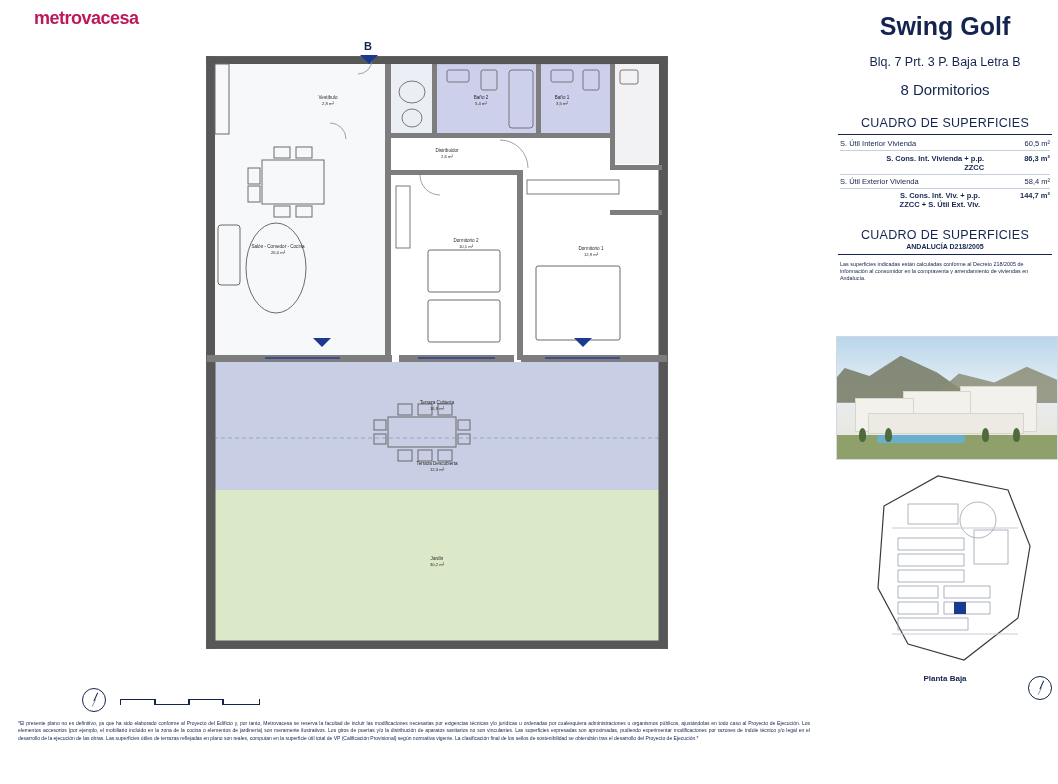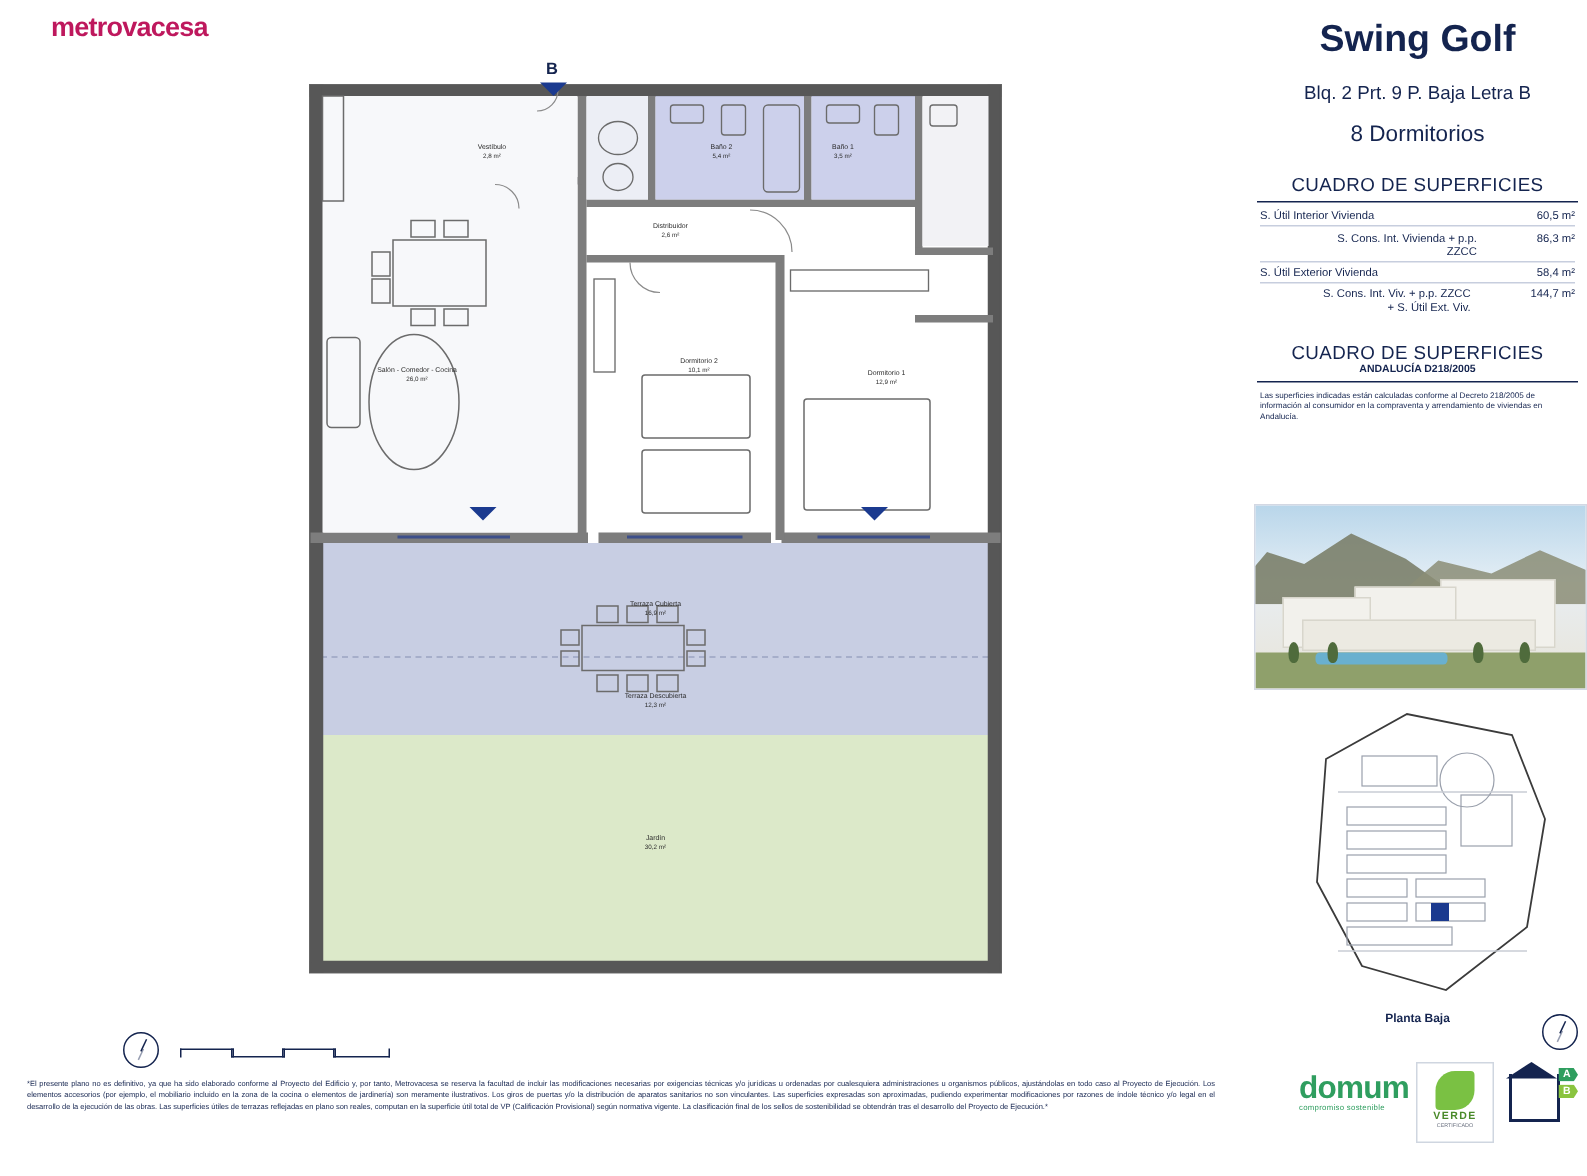--- a/index.html
+++ b/index.html
@@ -86,21 +86,21 @@
     justify-content: space-between;
     align-items: baseline;
     font-size: 7.5px;
     padding: 2.2px 0;
     border-bottom: .6px solid #c7cede;
     color: #14244f;
   }
   .row.last { border-bottom: none; }
   .row .lab { text-align: right; }
   .row .val { text-align: right; white-space: nowrap; }
-  .row.bold .lab, .row.bold .val { font-weight: normal; padding-left: 40px; }
+  .row.bold .lab, .row.bold .val { font-weight: bold; padding-left: 40px; }
   .legal {
     margin: 6px 8px 0 8px;
     font-size: 5.4px;
     line-height: 1.35;
     color: #14244f;
     text-align: left;
   }
   
   .photo {
     position: absolute;
@@ -487,21 +487,21 @@
       <div class="seg s2"></div>
       <div class="seg s3"></div>
       <div class="seg s4"></div>
   </div>
 
   <div class="bottom-legal">*El presente plano no es definitivo, ya que ha sido elaborado conforme al Proyecto del Edificio y, por tanto, Metrovacesa se reserva la facultad de incluir las modificaciones necesarias por exigencias técnicas y/o jurídicas u ordenadas por cualesquiera administraciones u organismos públicos, ajustándolas en todo caso al Proyecto de Ejecución. Los elementos accesorios (por ejemplo, el mobiliario incluido en la zona de la cocina o elementos de jardinería) son meramente ilustrativos. Los giros de puertas y/o la distribución de aparatos sanitarios no son vinculantes. Las superficies expresadas son aproximadas, pudiendo experimentar modificaciones por razones de índole técnico y/o legal en el desarrollo de la ejecución de las obras. Las superficies útiles de terrazas reflejadas en plano son reales, computan en la superficie útil total de VP (Calificación Provisional) según normativa vigente. La clasificación final de los sellos de sostenibilidad se obtendrán tras el desarrollo del Proyecto de Ejecución.*</div>
 
   <div class="right">
 
     <div class="title-main">Swing Golf</div>
-    <div class="title-sub">Blq. 2 Prt. 9 P. Baja Letra B</div>
+    <div class="title-sub">Blq. 7 Prt. 3 P. Baja Letra B</div>
     <div class="title-sub2">8 Dormitorios</div>
 
     <div class="section-title">CUADRO DE SUPERFICIES</div>
     <div class="rule"></div>
     <div class="table">
       <div class="row">
         <span class="lab">S. Útil Interior Vivienda</span>
         <span class="val">60,5 m²</span>
       </div>
       <div class="row bold">
@@ -556,32 +556,15 @@
           <rect x="40" y="36" width="50" height="20"></rect>
         </g>
         <rect x="86" y="134" width="12" height="12" fill="#1b3a8f"></rect>
         <path d="M24,60 L150,60" stroke="#c8ccd4" stroke-width="1" fill="none"></path>
         <path d="M24,166 L150,166" stroke="#c8ccd4" stroke-width="1" fill="none"></path>
       </svg>
     </div>
     <div class="planta-label">Planta Baja</div>
     <div class="compass" style="left:196px; top:676px;"></div>
 
-    <div class="footer-logos">
-      <div class="domum">
-        <span>domum</span>
-        <small>compromiso sostenible</small>
-      </div>
-      <div class="verde-badge">
-        <div class="leaf"></div>
-        <div class="vt">VERDE</div>
-        <div class="vb">CERTIFICADO</div>
-      </div>
-      <div class="energy">
-        <div class="roof"></div>
-        <div class="house"></div>
-        <div class="arrow">A</div>
-        <div class="arrow b">B</div>
-      </div>
-    </div>
 
   </div>
 </div>
 
 </body></html>

